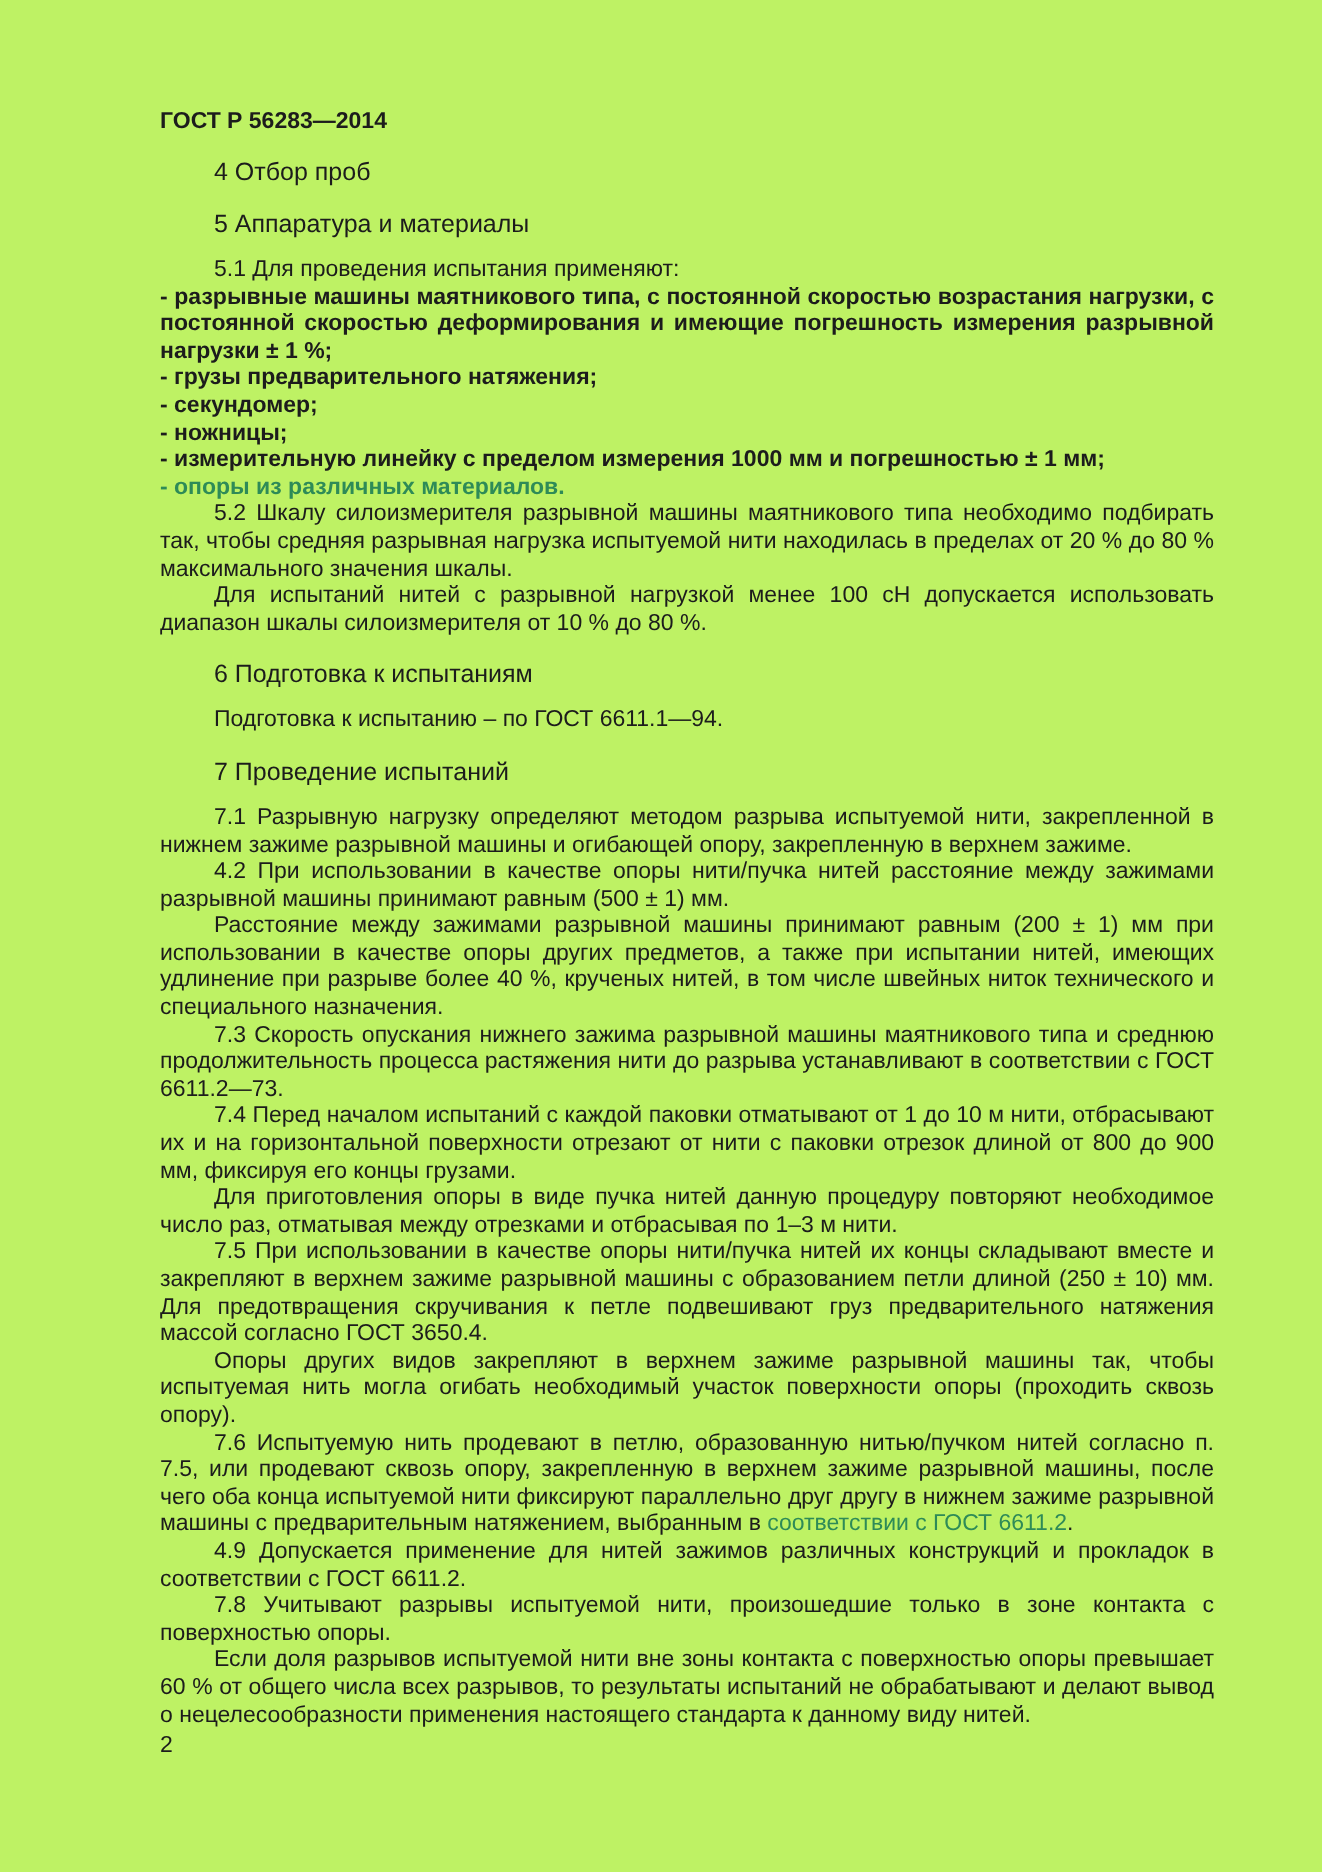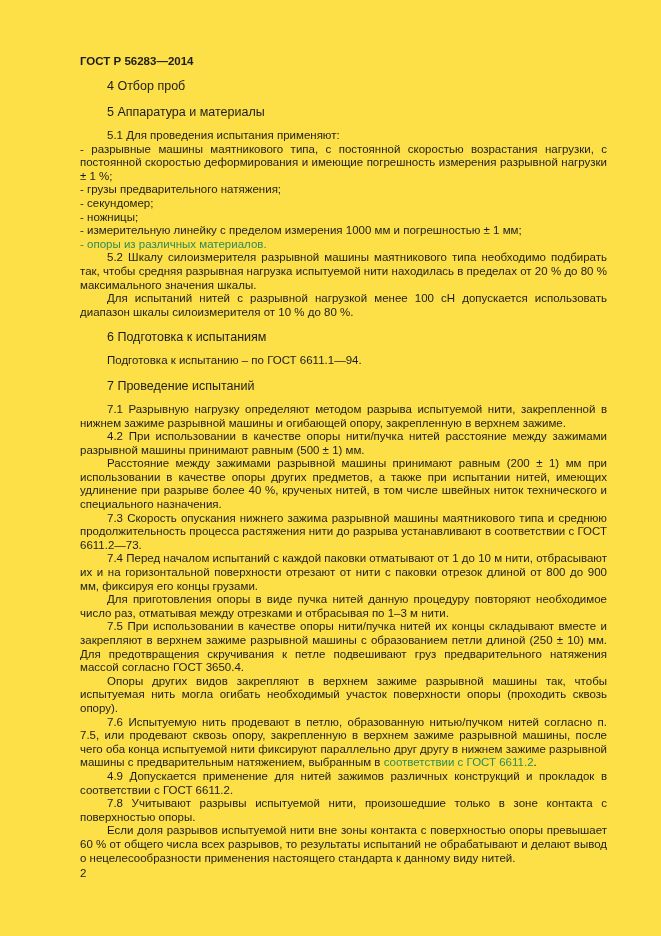--- a/index.html
+++ b/index.html
@@ -6,21 +6,21 @@
   body {
     background: #ffffff;
     font-family: "Liberation Sans", sans-serif;
     color: #1c1c1c;
   }
   .page {
     position: relative;
     width: 661px;
     height: 936px;
     box-sizing: border-box;
-    background: #fde047;
+    background: #bef264;
     padding: 54px 54px 40px 80px;
     overflow: hidden;
   }
   .doc-header {
     font-size: 11.5px;
     font-weight: bold;
     line-height: 14px;
     margin: 0 0 2px 0;
   }
   .sec-heading {
@@ -32,20 +32,21 @@
   }
   .para {
     font-size: 11.5px;
     line-height: 13.6px;
     text-align: justify;
     text-indent: 27px;
     margin: 0;
   }
   .li {
     text-indent: 0;
+    font-weight: bold;
   }
   .green { color: #2e8b57; }
   .page-number {
     font-size: 11.5px;
     line-height: 14px;
     margin-top: 1px;
   }
 </style>
 </head>
 <body>

